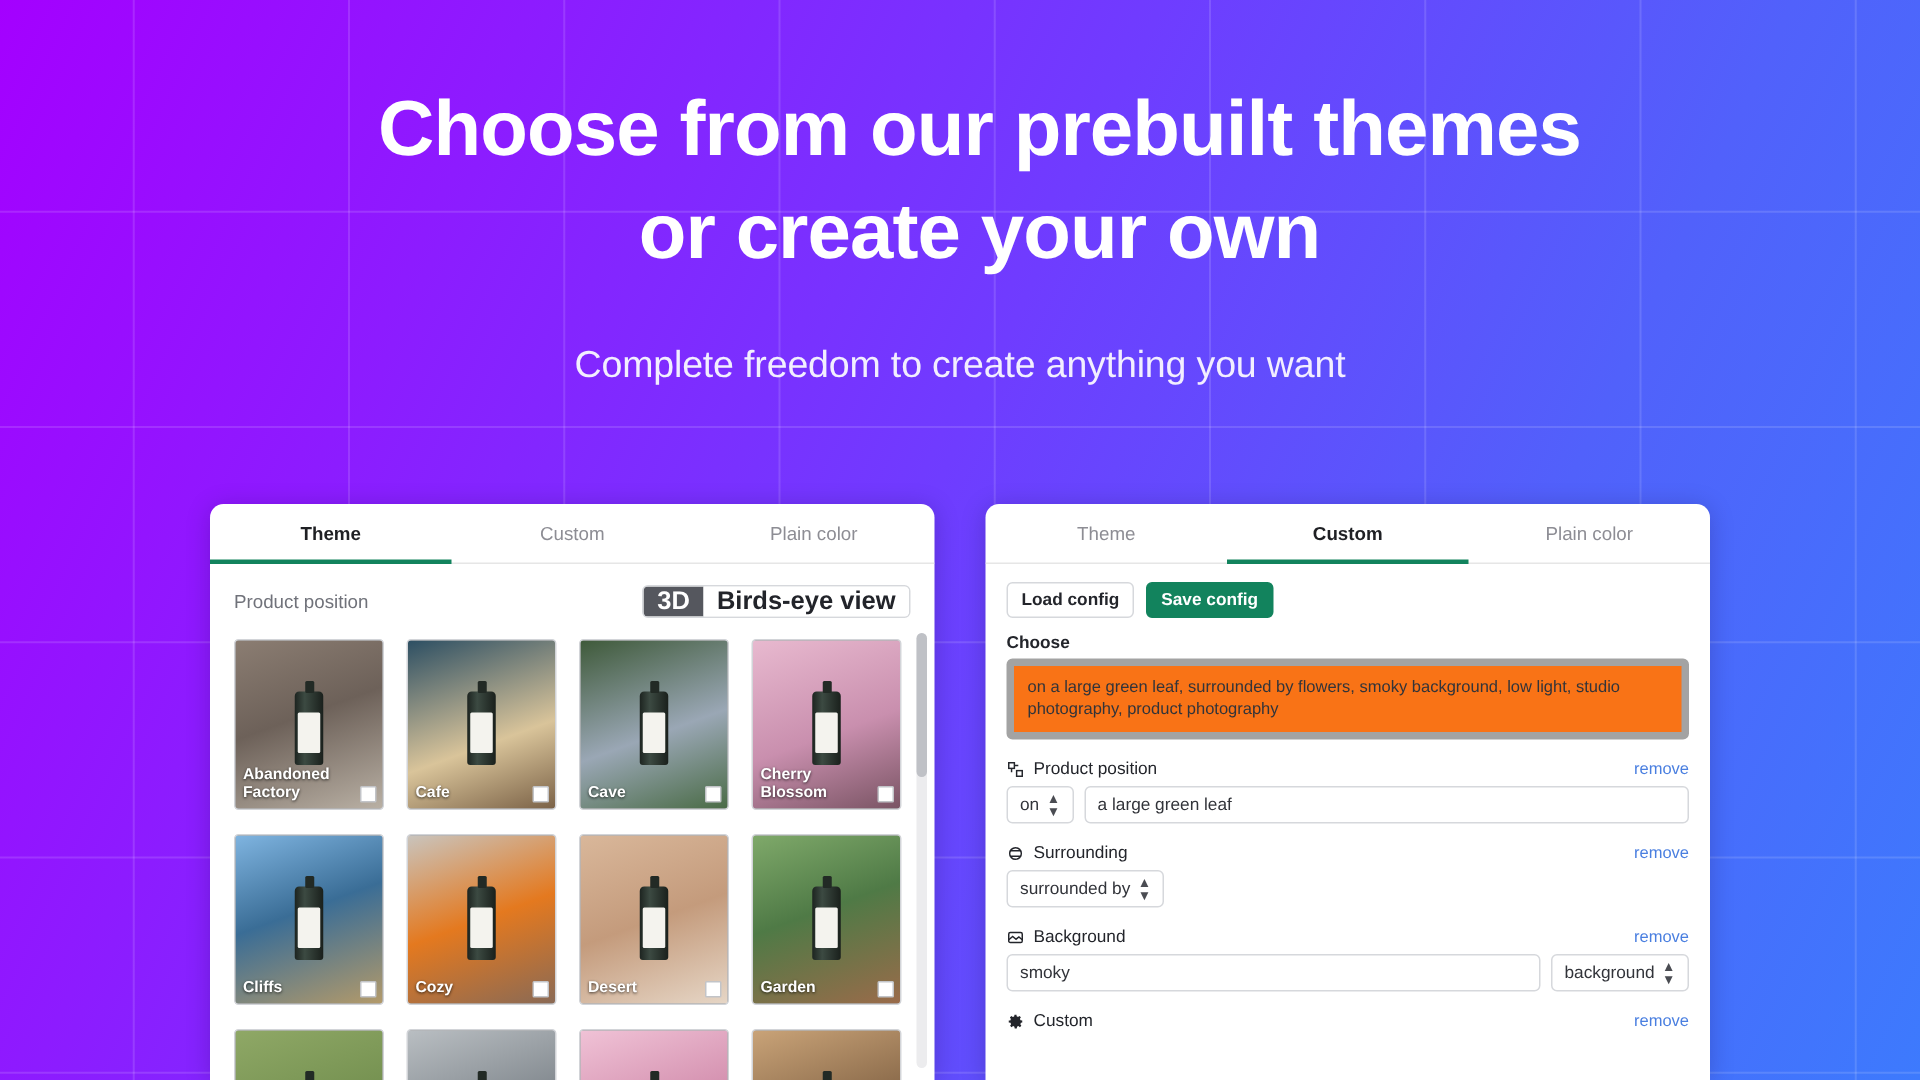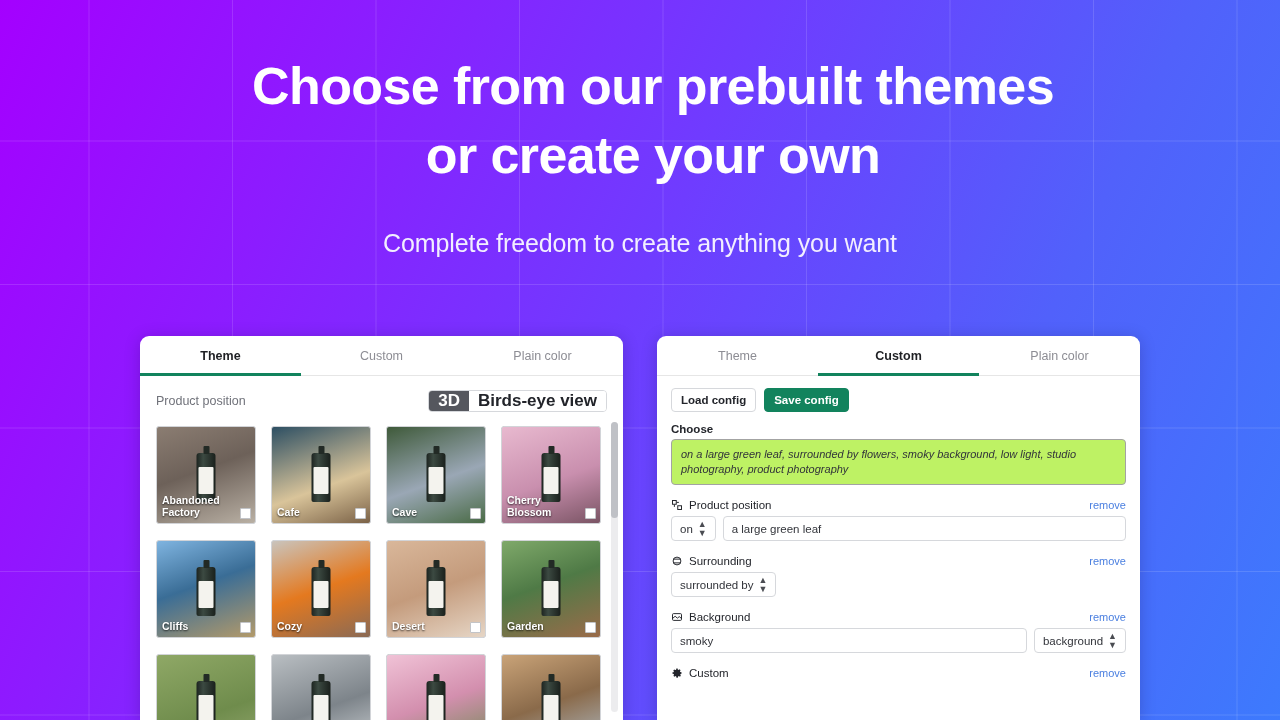--- a/index.html
+++ b/index.html
@@ -54,21 +54,21 @@
   .seg { display:flex; border:1px solid #d6d8dc; border-radius:4px; overflow:hidden; height:22px; }
   .seg div { display:flex; align-items:center; padding:0 9px; font-size:17px; font-weight:700; cursor:pointer; }
   .seg .on  { background:#55575e; color:#fff; }
   .seg .off { background:#fff; color:#22242a; }
 
   .grid {
     margin-top:14px; display:grid; grid-template-columns:repeat(4,100px);
     gap:16px 15px; width:460px;
   }
   .thumb {
-    width:100px; height:98px; border-radius:3px; position:relative;
+    width:100px; height:114px; border-radius:3px; position:relative;
     overflow:hidden; border:1px solid #d2d4d8; background:#777;
   }
   .thumb .cap {
     position:absolute; left:0; right:0; bottom:0; padding:3px 5px 4px 5px;
     color:#fff; font-size:10.5px; font-weight:700; line-height:1.2;
     text-shadow:0 1px 2px rgba(0,0,0,.75); padding-right:20px;
   }
   .thumb .cb {
     position:absolute; right:4px; bottom:4px; width:11px; height:11px;
     background:#fff; border:1px solid #c2c4c8; border-radius:1px;
@@ -96,22 +96,22 @@
 
   
   .rbody { padding:12px 14px 12px 14px; height:344px; overflow:hidden; }
   .btnrow { display:flex; gap:8px; }
   .btn { font-size:11.5px; font-weight:700; border-radius:4px; padding:5px 9px; cursor:pointer; }
   .btn.ghost { background:#fff; color:#23252b; border:1px solid #d6d8dc; }
   .btn.green { background:#12835d; color:#fff; border:1px solid #12835d; }
 
   .flabel { font-size:11.5px; font-weight:700; color:#23252b; margin:11px 0 4px; }
   .promptbox {
-    background:#bef264; border:1px solid #a3a3a3; border-radius:4px;
-    padding:7px 9px; font-size:11px; color:#32343a; line-height:1.38; min-height:34px;font-style:italic;
+    background:#f97316; border:5px solid #a3a3a3; border-radius:4px;
+    padding:7px 9px; font-size:11px; color:#32343a; line-height:1.38; min-height:34px;
   }
 
   .sechead {
     display:flex; align-items:center; justify-content:space-between;
     margin-top:14px; margin-bottom:5px;
   }
   .sechead .lft { display:flex; align-items:center; gap:6px; font-size:11.5px; color:#23252b; }
   .remove { font-size:11px; color:#4a7fe0; cursor:pointer; }
   .ic { width:12px; height:12px; display:block; }
 

